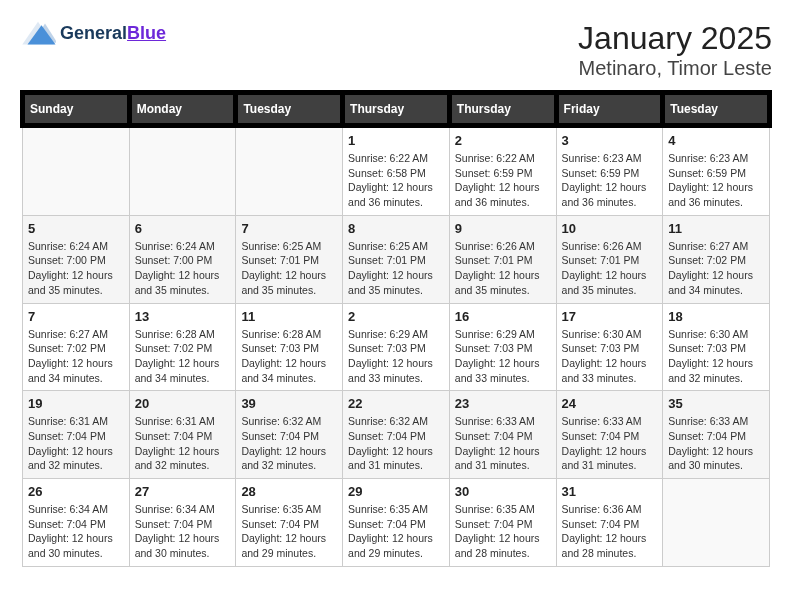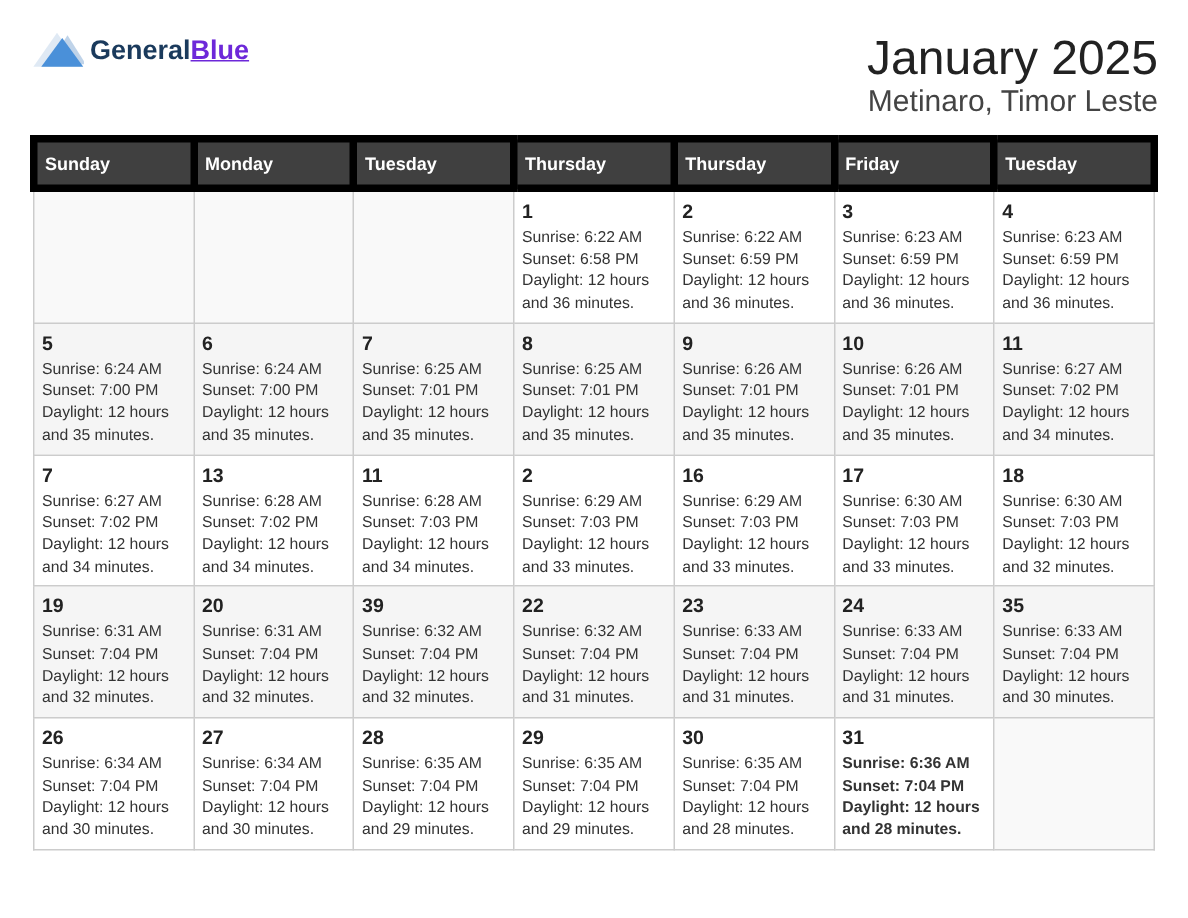--- a/index.html
+++ b/index.html
@@ -313,20 +313,20 @@
 Daylight: 12 hours and 29 minutes.</div>
         </td>
         <td>
           <span class="day-num">30</span>
           <div class="day-info" style="white-space: pre-line;">Sunrise: 6:35 AM
 Sunset: 7:04 PM
 Daylight: 12 hours and 28 minutes.</div>
         </td>
         <td>
           <span class="day-num">31</span>
-          <div class="day-info" style="white-space: pre-line; font-weight: bold;">Sunrise: 6:36 AM
+          <div class="day-info" style="white-space: pre-line;">Sunrise: 6:36 AM
 Sunset: 7:04 PM
 Daylight: 12 hours and 28 minutes.</div>
         </td>
         <td class="empty-cell"></td>
       </tr>
     </tbody>
 </table>
 
 </body></html>

